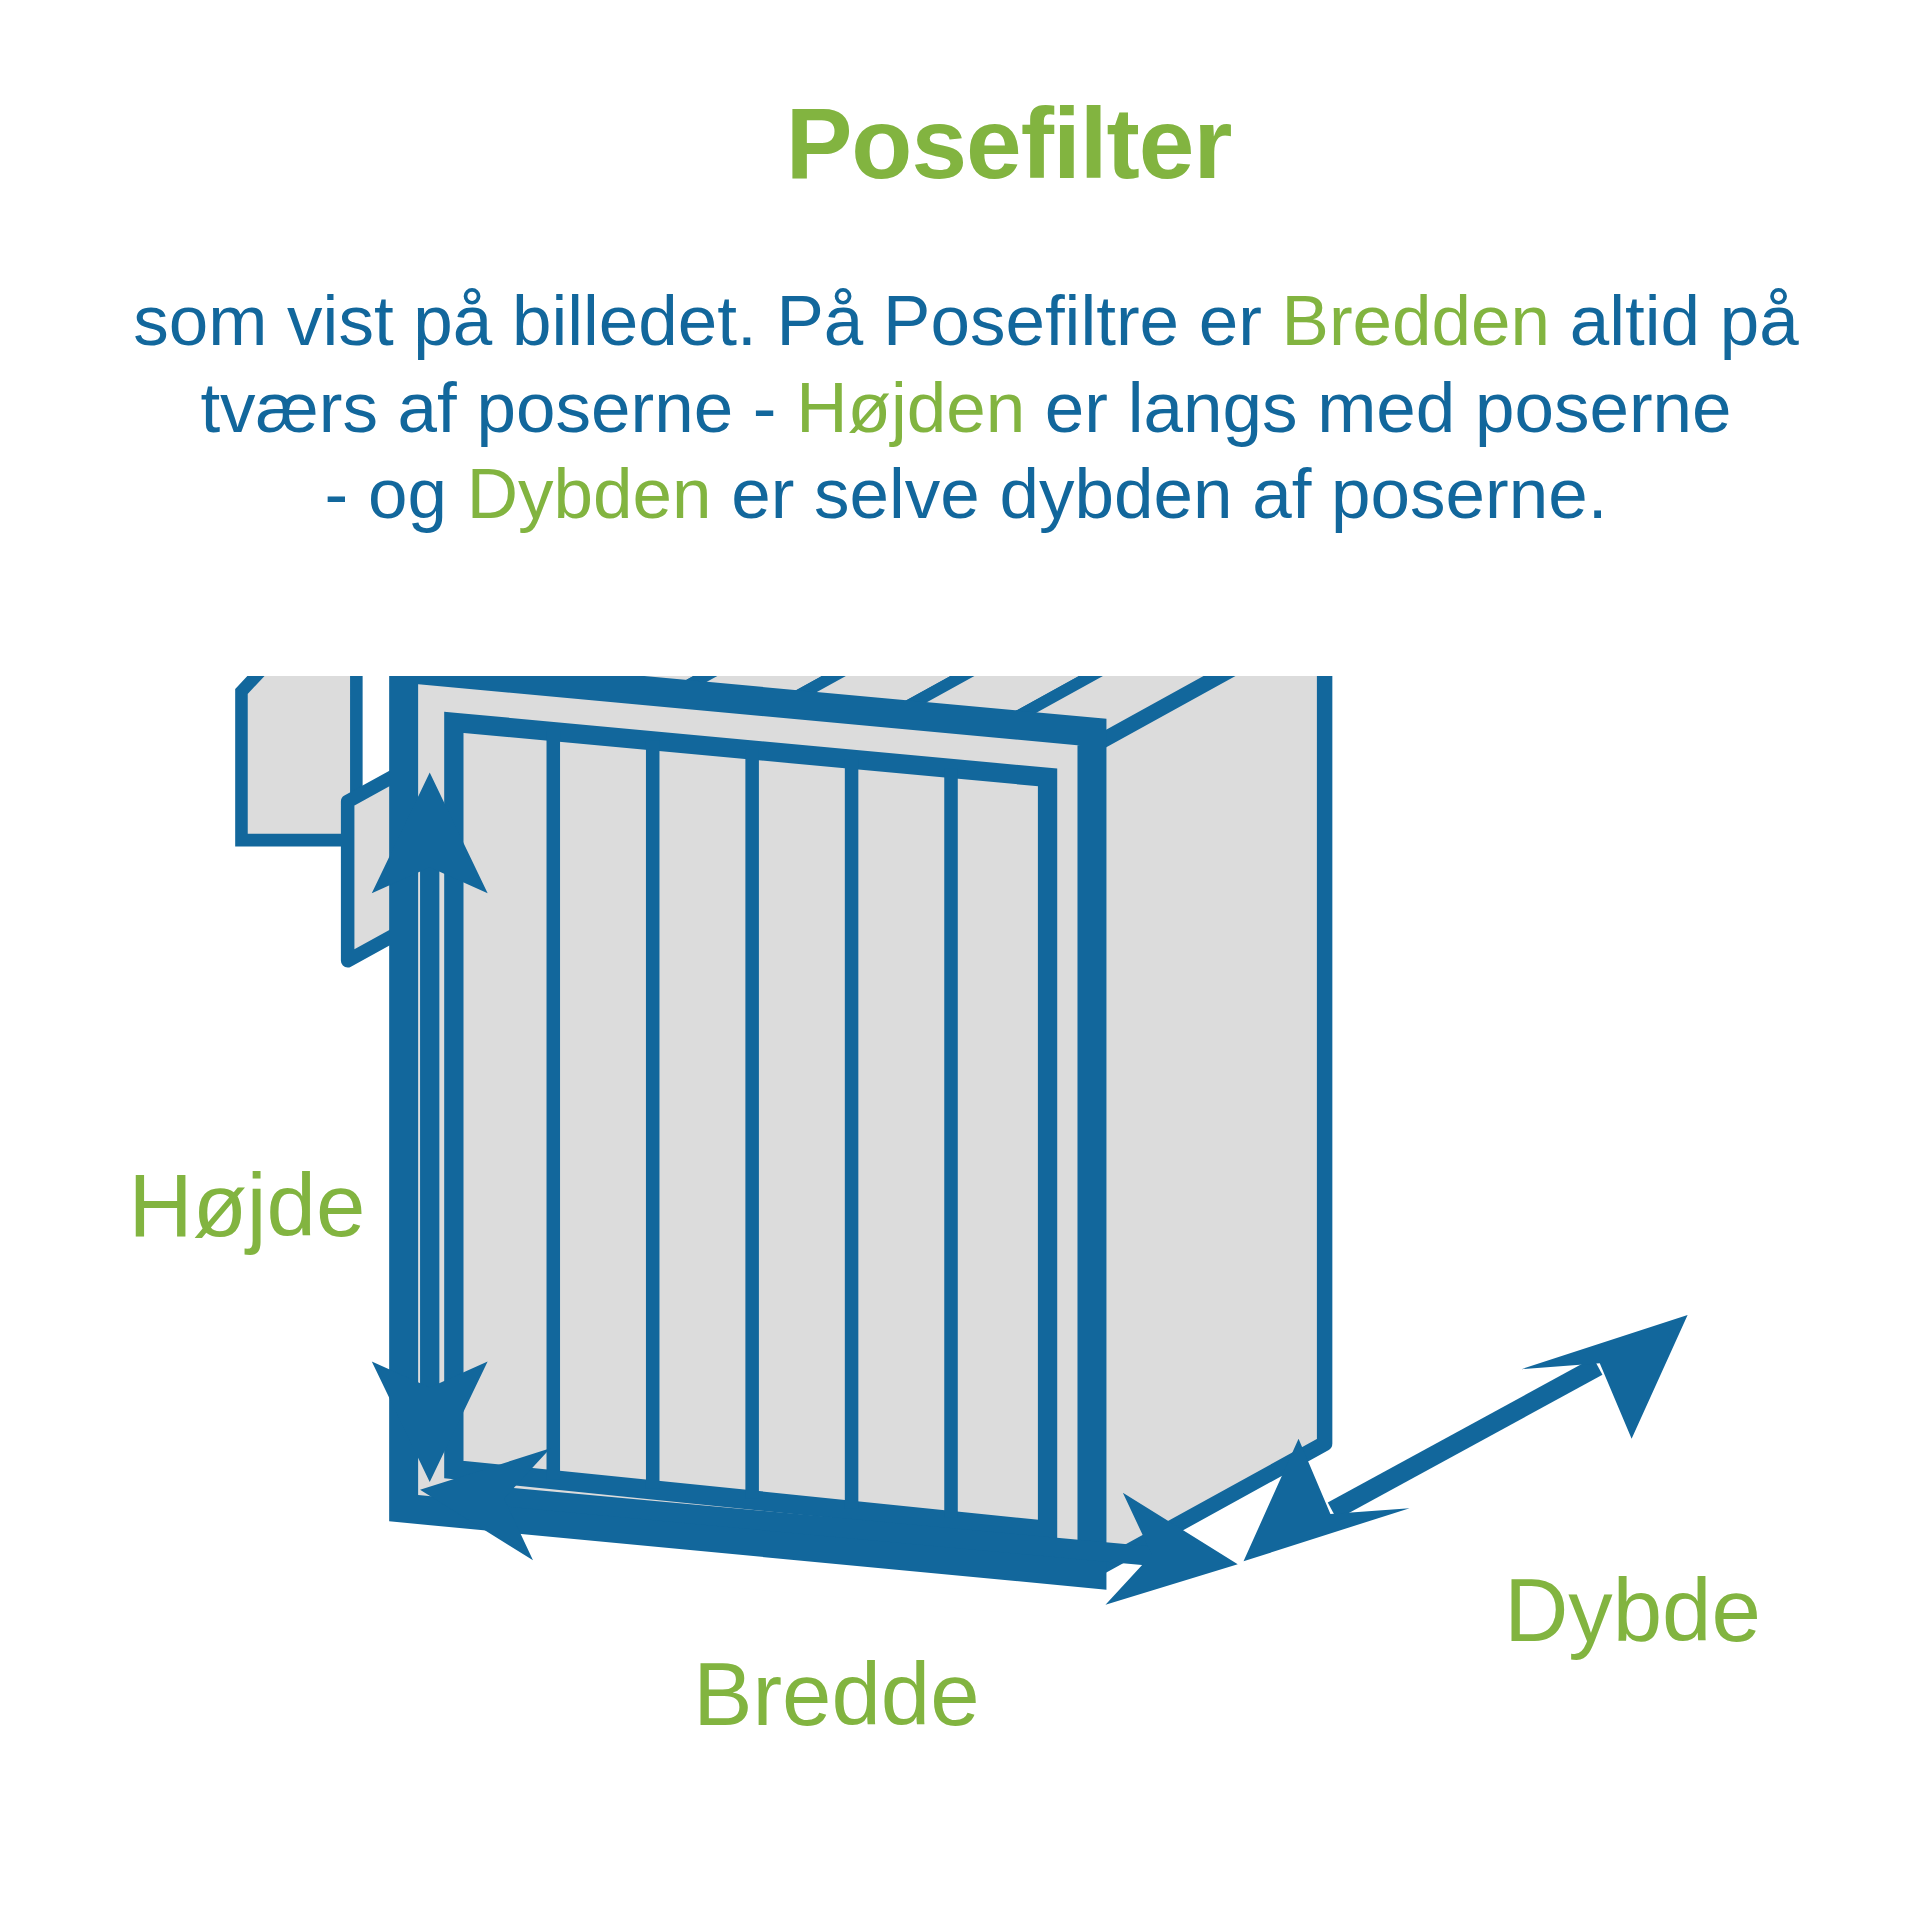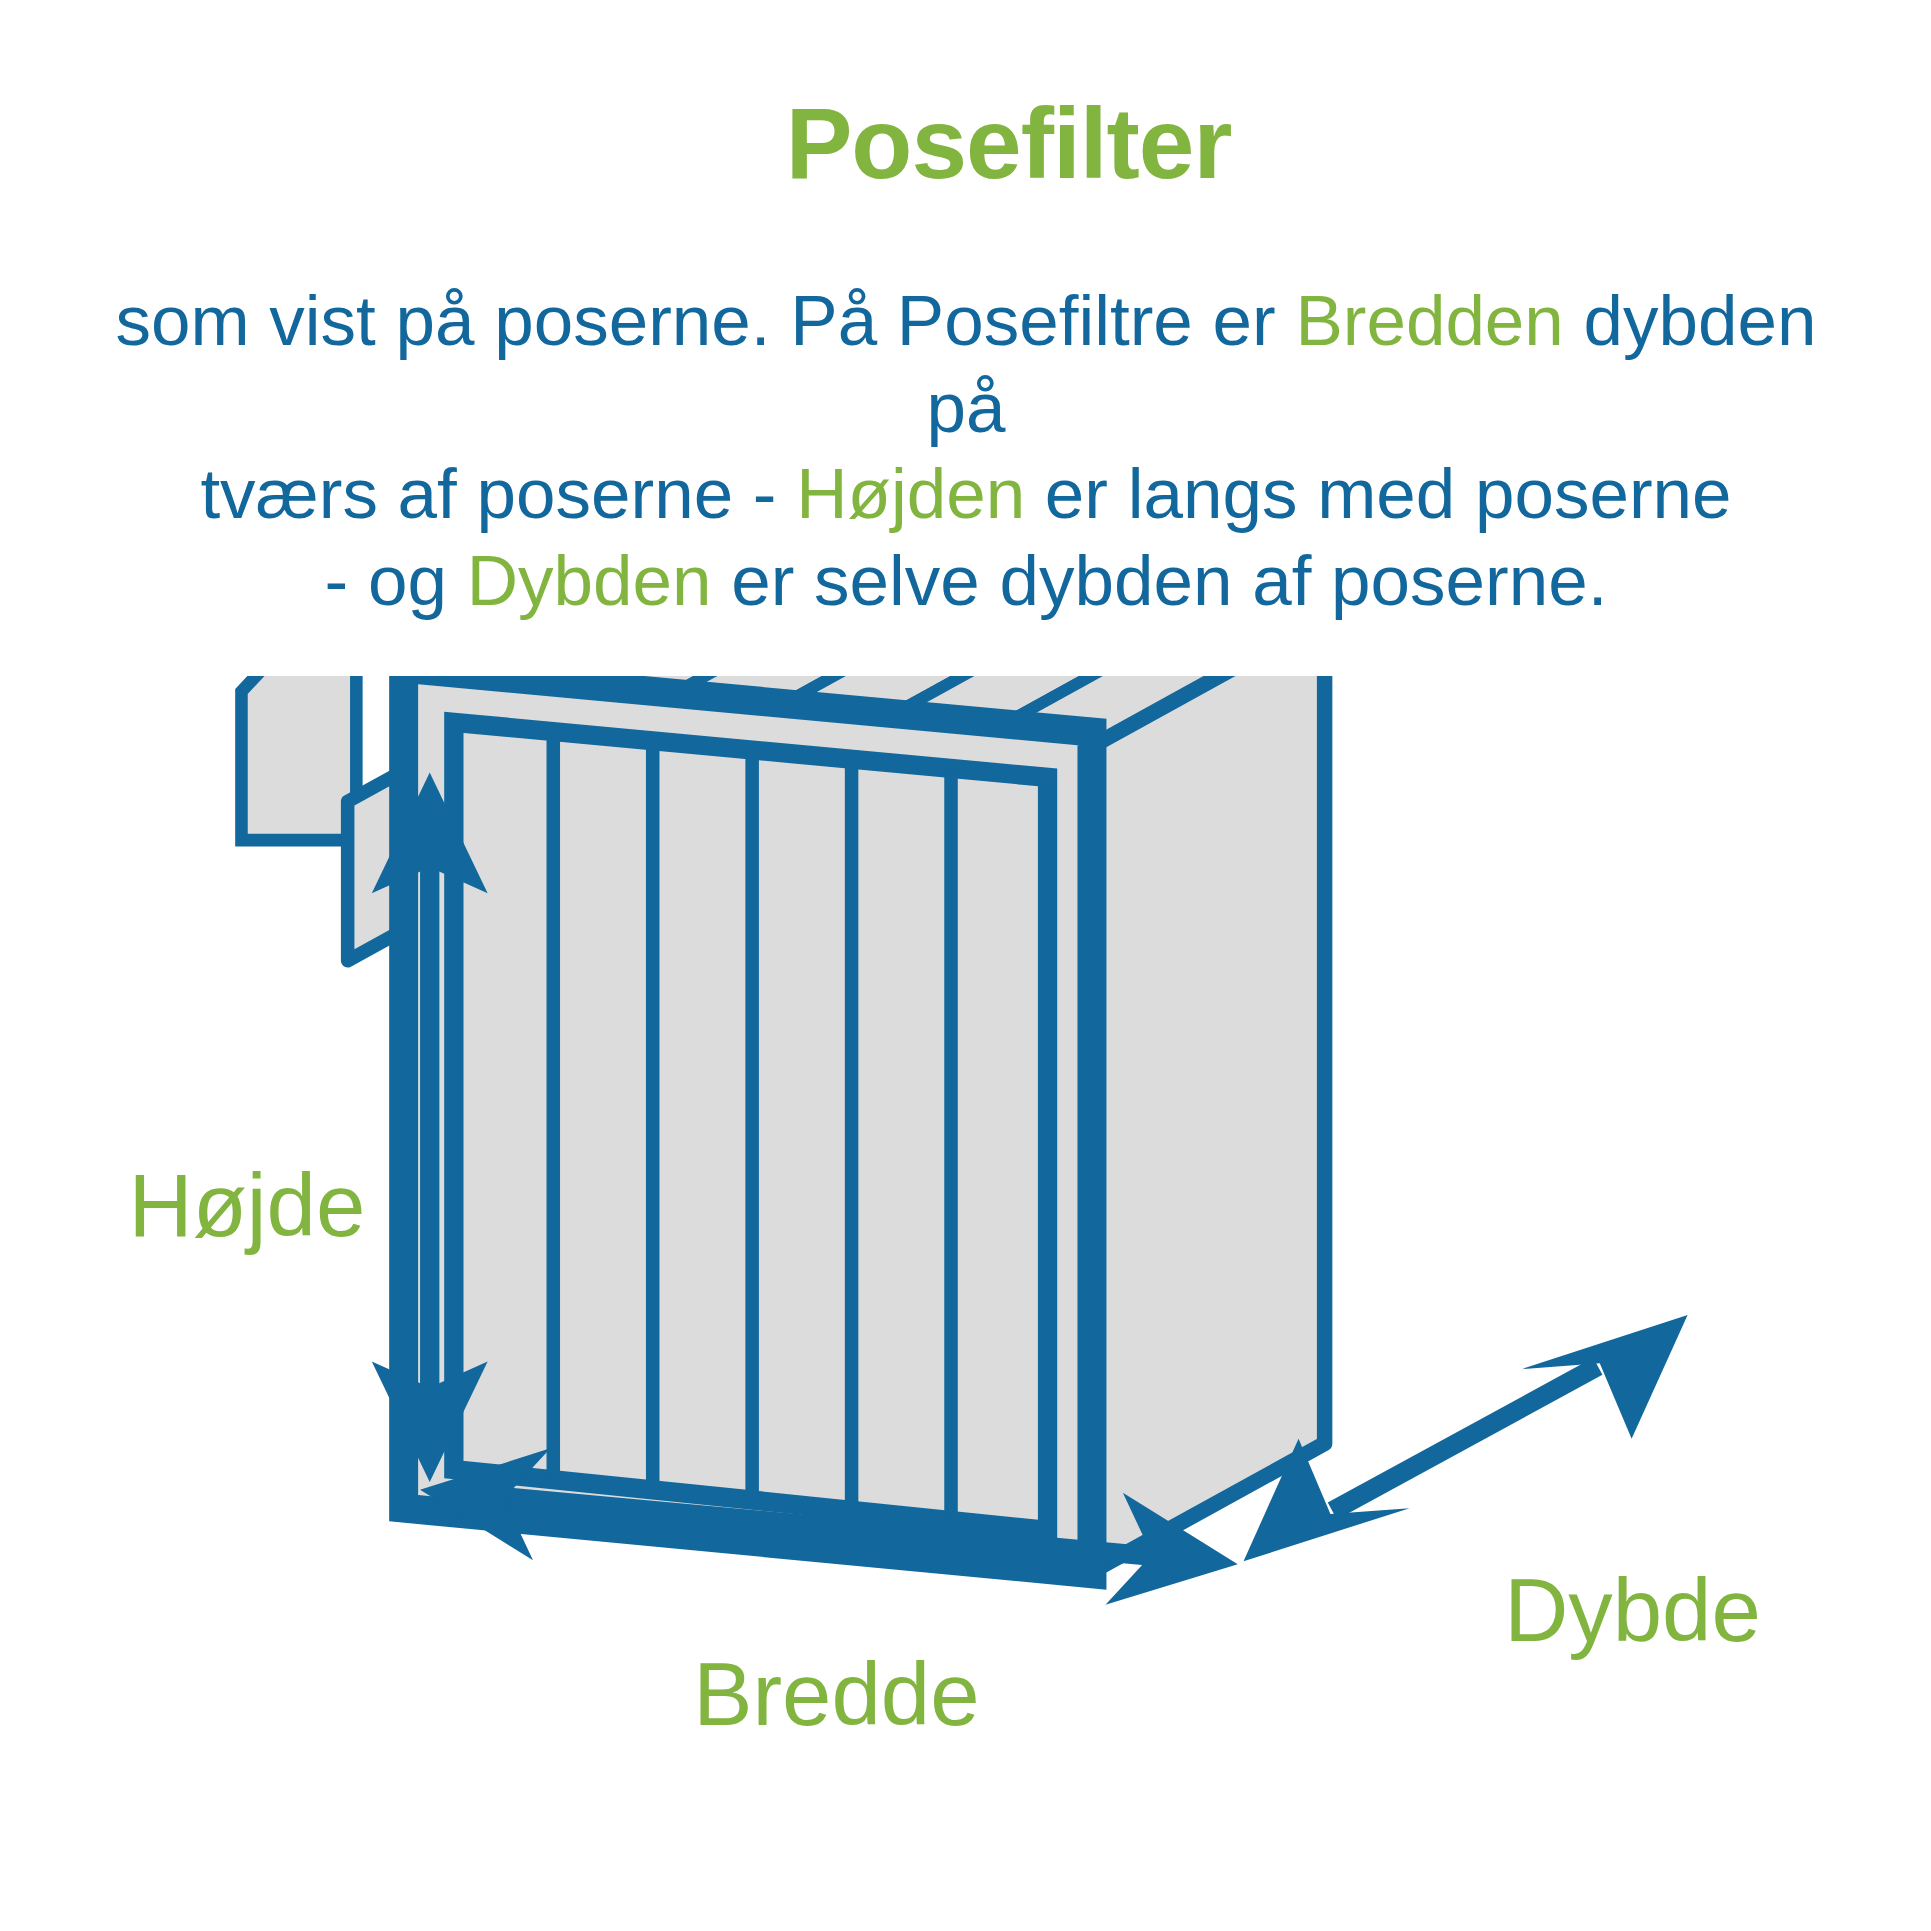--- a/index.html
+++ b/index.html
@@ -61,21 +61,21 @@
 </style>
 </head>
 <body>
 
 <div class="page">
 
   <div class="title">Posefilter</div>
 
   <div class="intro">
     <div>
-      <span>som vist på poserne. På Posefiltre er </span><span class="hl">Bredden</span><span> dybden på</span>
+      <span>som vist på billedet. På Posefiltre er </span><span class="hl">Bredden</span><span> altid på</span>
     </div>
     <div>
       <span>tværs af poserne - </span><span class="hl">Højden</span><span> er langs med poserne</span>
     </div>
     <div>
       <span>- og </span><span class="hl">Dybden</span><span> er selve dybden af poserne.</span>
     </div>
   </div>
 
   <div class="diagram-wrap">

